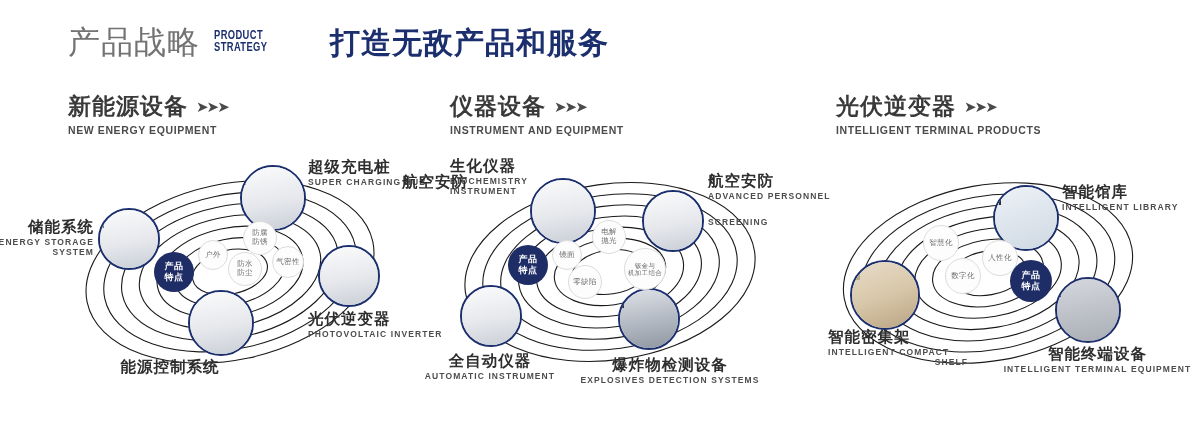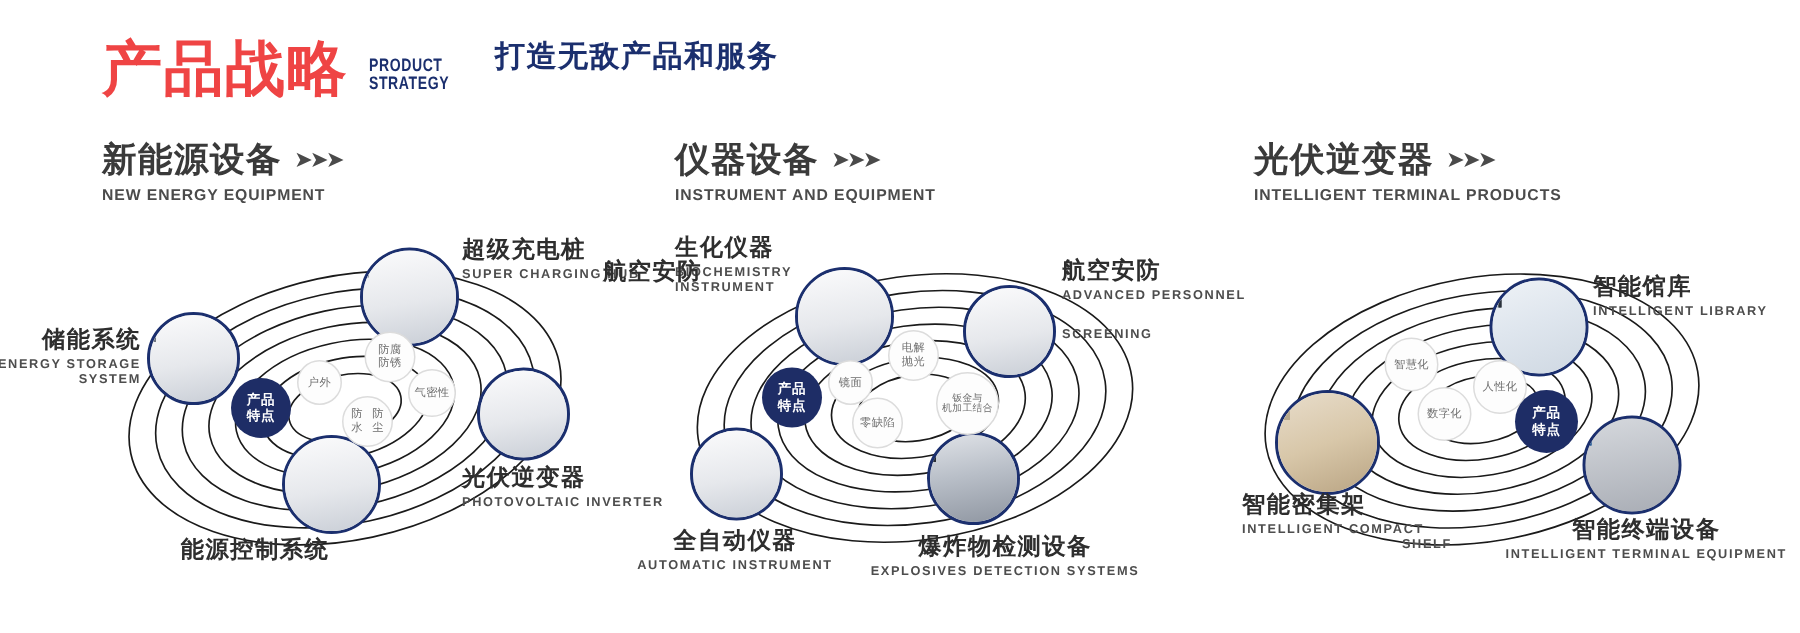--- a/index.html
+++ b/index.html
@@ -19,43 +19,43 @@
   
   .header {
     position: absolute;
     left: 68px;
     top: 26px;
     display: flex;
     align-items: flex-end;
     gap: 14px;
   }
   .title-cn {
-    font-size: 40px;
-    font-weight: bold;
-    color: #ef4444;
+    font-size: 32px;
+    font-weight: normal;
+    color: #737373;
     letter-spacing: 1px;
     line-height: 1;
   }
   .title-en {
     display: flex;
     flex-direction: column;
     font-size: 12px;
     font-weight: bold;
     color: #1b2f6e;
     line-height: 1.05;
     letter-spacing: 0.5px;
     transform: scaleX(0.78);
     transform-origin: left bottom;
     padding-bottom: 4px;
   }
   .subtitle-cn {
     position: absolute;
     left: 330px;
     top: 28px;
-    font-size: 20px;
+    font-size: 30px;
     font-weight: bold;
     color: #1b2f6e;
     letter-spacing: 1px;
     line-height: 1;
   }
 
   
   .sect-head {
     position: absolute;
   }
@@ -301,21 +301,21 @@
     <span class="cn">能源控制系统</span>
   </div>
 
   <div class="feat" style="left:158px; top:80px; width:30px; height:30px;">
     <span>户外</span>
   </div>
   <div class="feat" style="left:203px; top:61px; width:34px; height:34px; flex-direction:column;">
     <span>防腐</span>
     <span>防锈</span>
   </div>
-  <div class="feat" style="left:188px; top:104px; width:34px; height:34px; flex-direction:row;">
+  <div class="feat" style="left:188px; top:92px; width:34px; height:34px; flex-direction:column;">
     <span>防水</span>
     <span>防尘</span>
   </div>
   <div class="feat" style="left:232px; top:86px; width:32px; height:32px;">
     <span>气密性</span>
   </div>
 
   <div class="core" style="left:114px; top:92px; width:40px; height:40px; flex-direction:column;">
     <span>产品</span>
     <span>特点</span>

